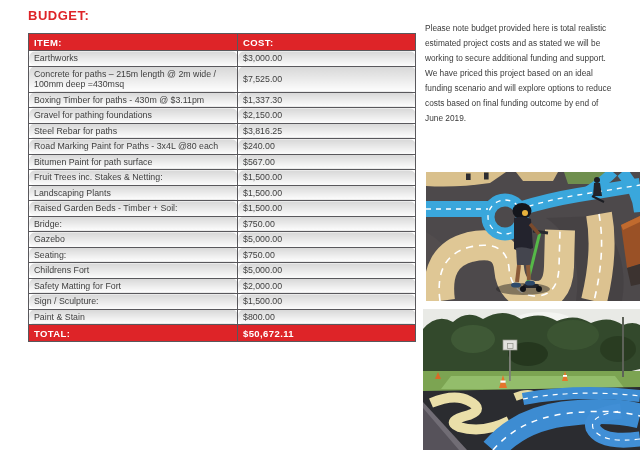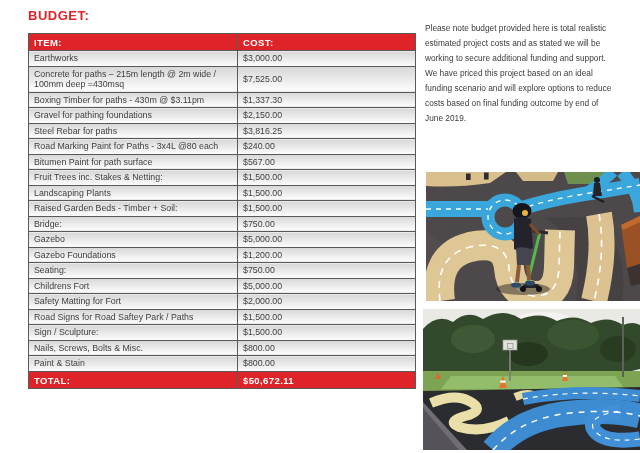--- a/index.html
+++ b/index.html
@@ -21,21 +21,21 @@
   col.c-cost { width:178px; }
   table.budget th, table.budget td { border:1px solid #59585c; }
   thead th {
     background:#de2428; color:#fff; text-align:left;
     font-size:9.5px; font-weight:bold; letter-spacing:0.4px;
     padding:3px 5px 2px 5px; height:15px;
   }
   tbody td {
     background:linear-gradient(to bottom, #d7d7d7 0%, #fdfdfd 100%);
     color:#3e3e3e; font-size:8.8px; line-height:10.5px;
-    padding:2px 5px; vertical-align:middle;
+    padding:2px 5px; vertical-align:middle;border-radius:7px;
   }
   tfoot td {
     background:#de2428; color:#fff; font-weight:bold;
     font-size:9.5px; letter-spacing:0.4px;
     padding:3px 5px 2px 5px; height:15px;
   }
 
   .note {
     position:absolute; left:425px; top:21px; width:193px;
     font-size:8.3px; line-height:15px; color:#3a3a3a;
@@ -107,46 +107,34 @@
         </tr>
         <tr>
           <td>Bridge:</td>
           <td>$750.00</td>
         </tr>
         <tr>
           <td>Gazebo</td>
           <td>$5,000.00</td>
         </tr>
         <tr>
-          <td>Gazebo Foundations</td>
-          <td>$1,200.00</td>
-        </tr>
-        <tr>
           <td>Seating:</td>
           <td>$750.00</td>
         </tr>
         <tr>
           <td>Childrens Fort</td>
           <td>$5,000.00</td>
         </tr>
         <tr>
           <td>Safety Matting for Fort</td>
           <td>$2,000.00</td>
         </tr>
         <tr>
-          <td>Road Signs for Road Saftey Park / Paths</td>
-          <td>$1,500.00</td>
-        </tr>
-        <tr>
           <td>Sign / Sculpture:</td>
           <td>$1,500.00</td>
-        </tr>
-        <tr>
-          <td>Nails, Screws, Bolts &amp; Misc.</td>
-          <td>$800.00</td>
         </tr>
         <tr>
           <td>Paint &amp; Stain</td>
           <td>$800.00</td>
         </tr>
       </tbody>
     <tfoot>
       <tr>
         <td>TOTAL:</td>
         <td>$50,672.11</td>

